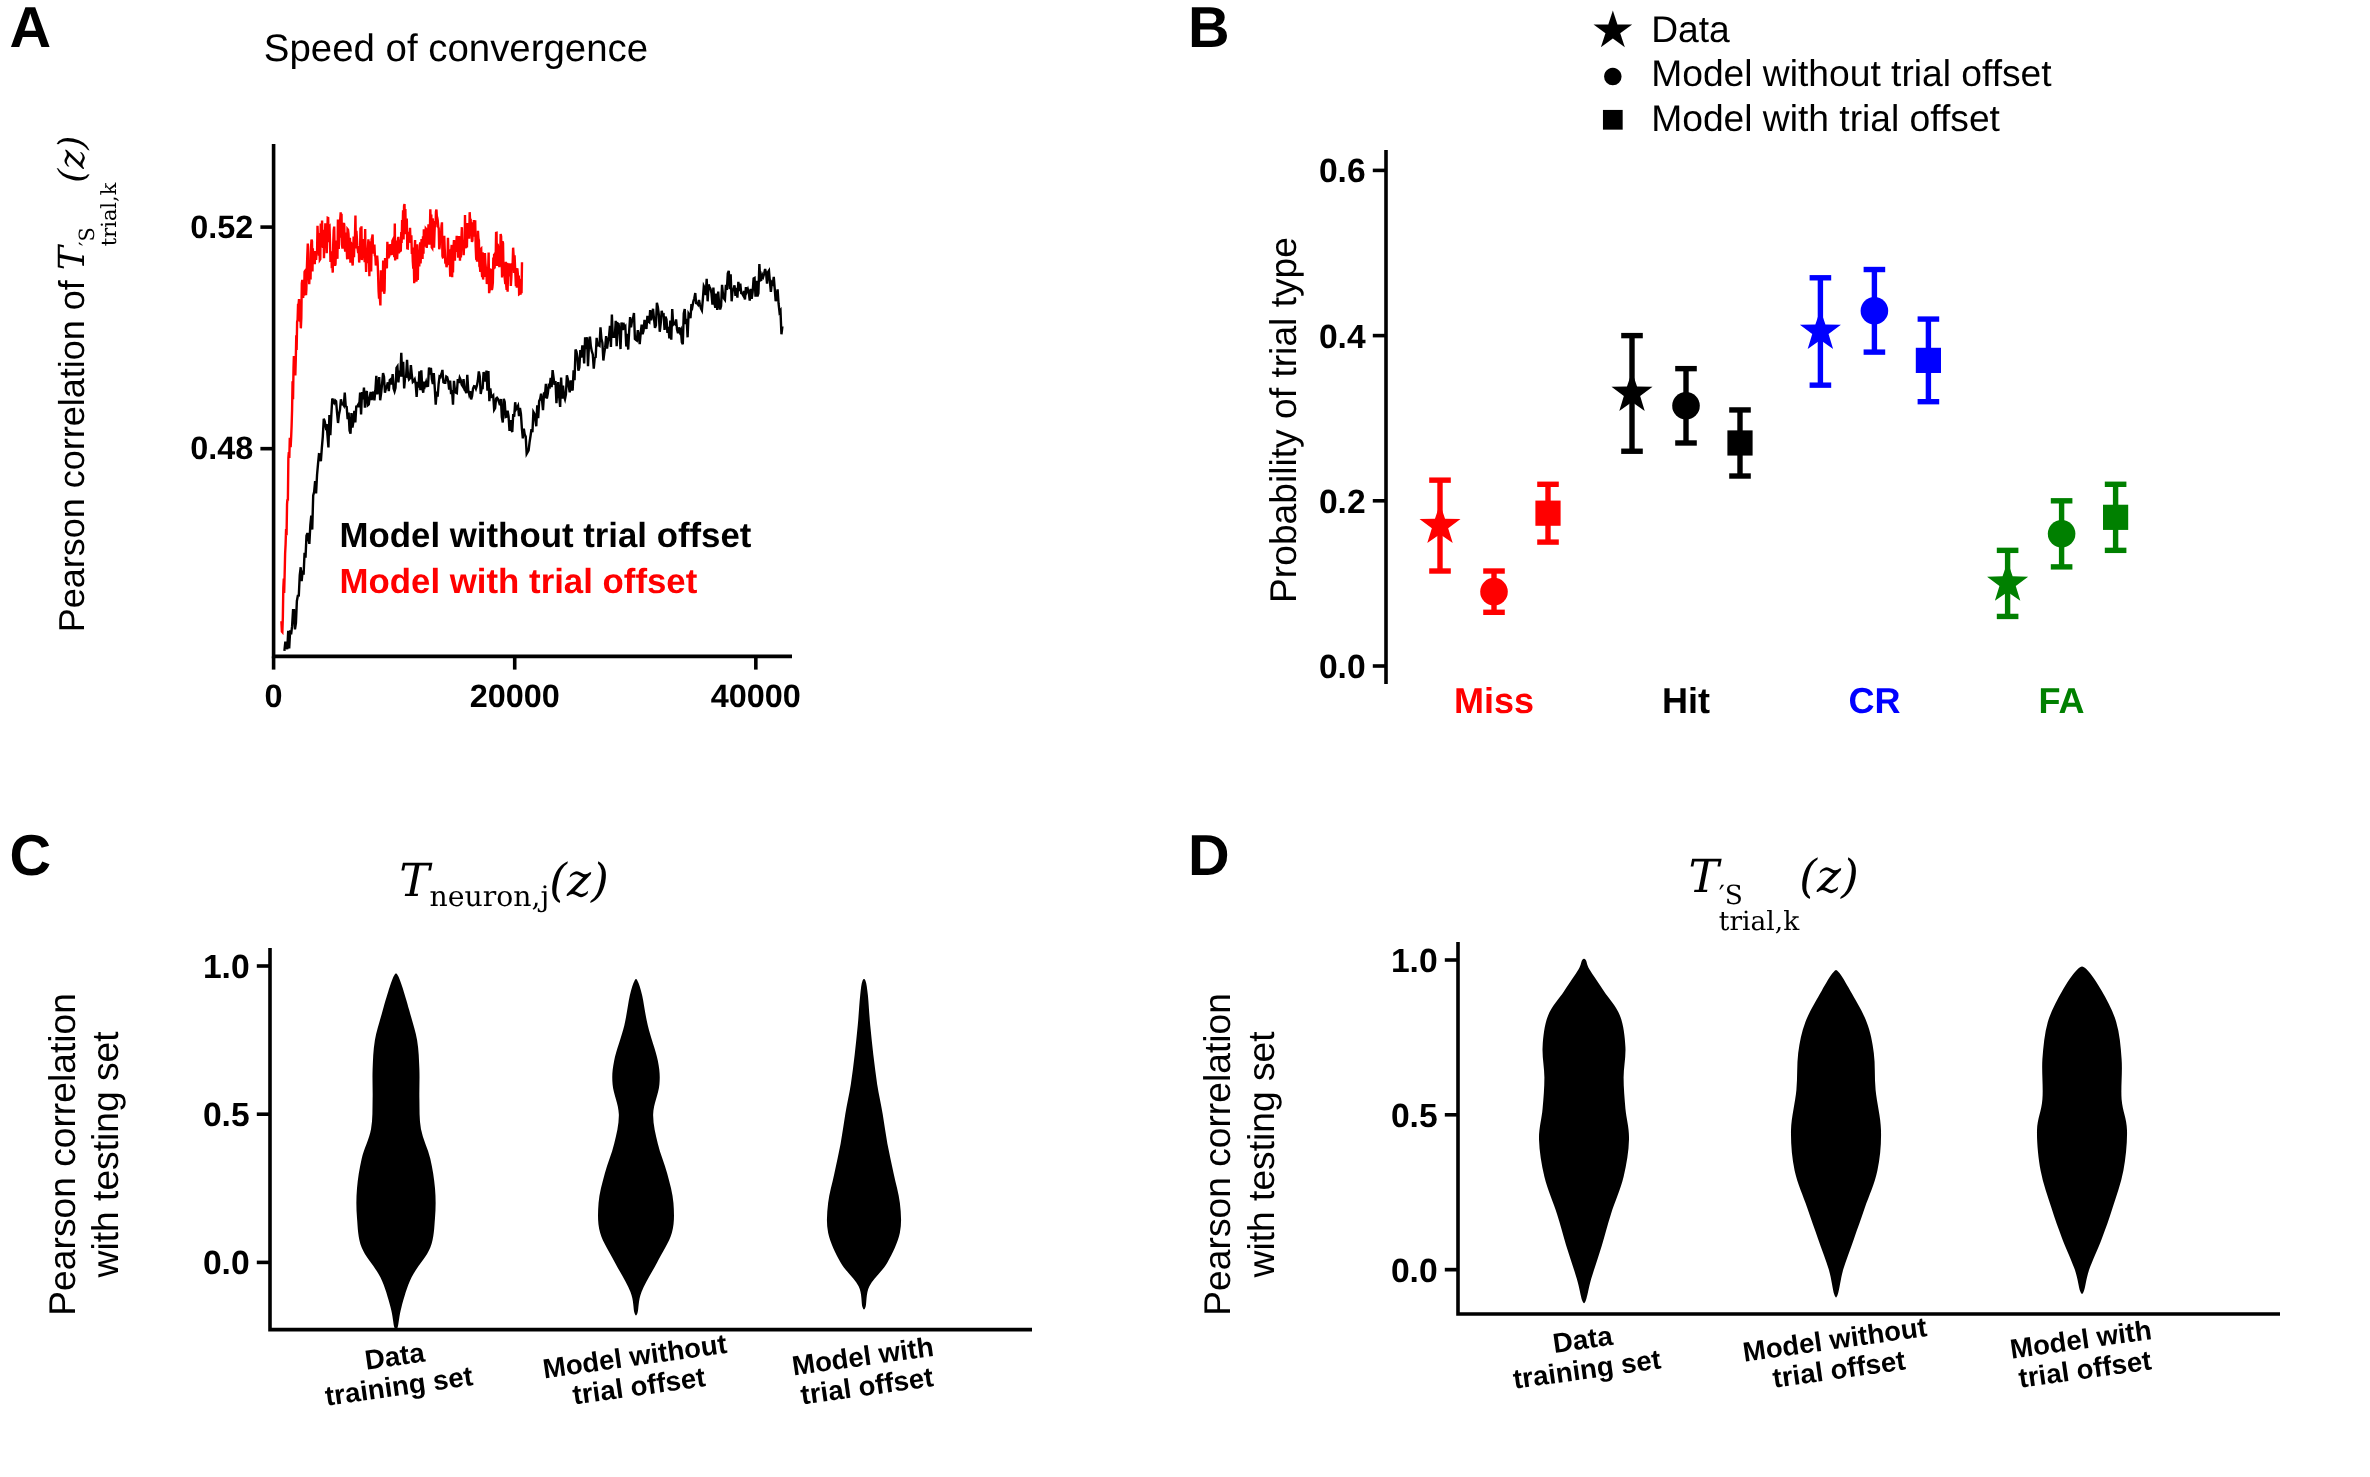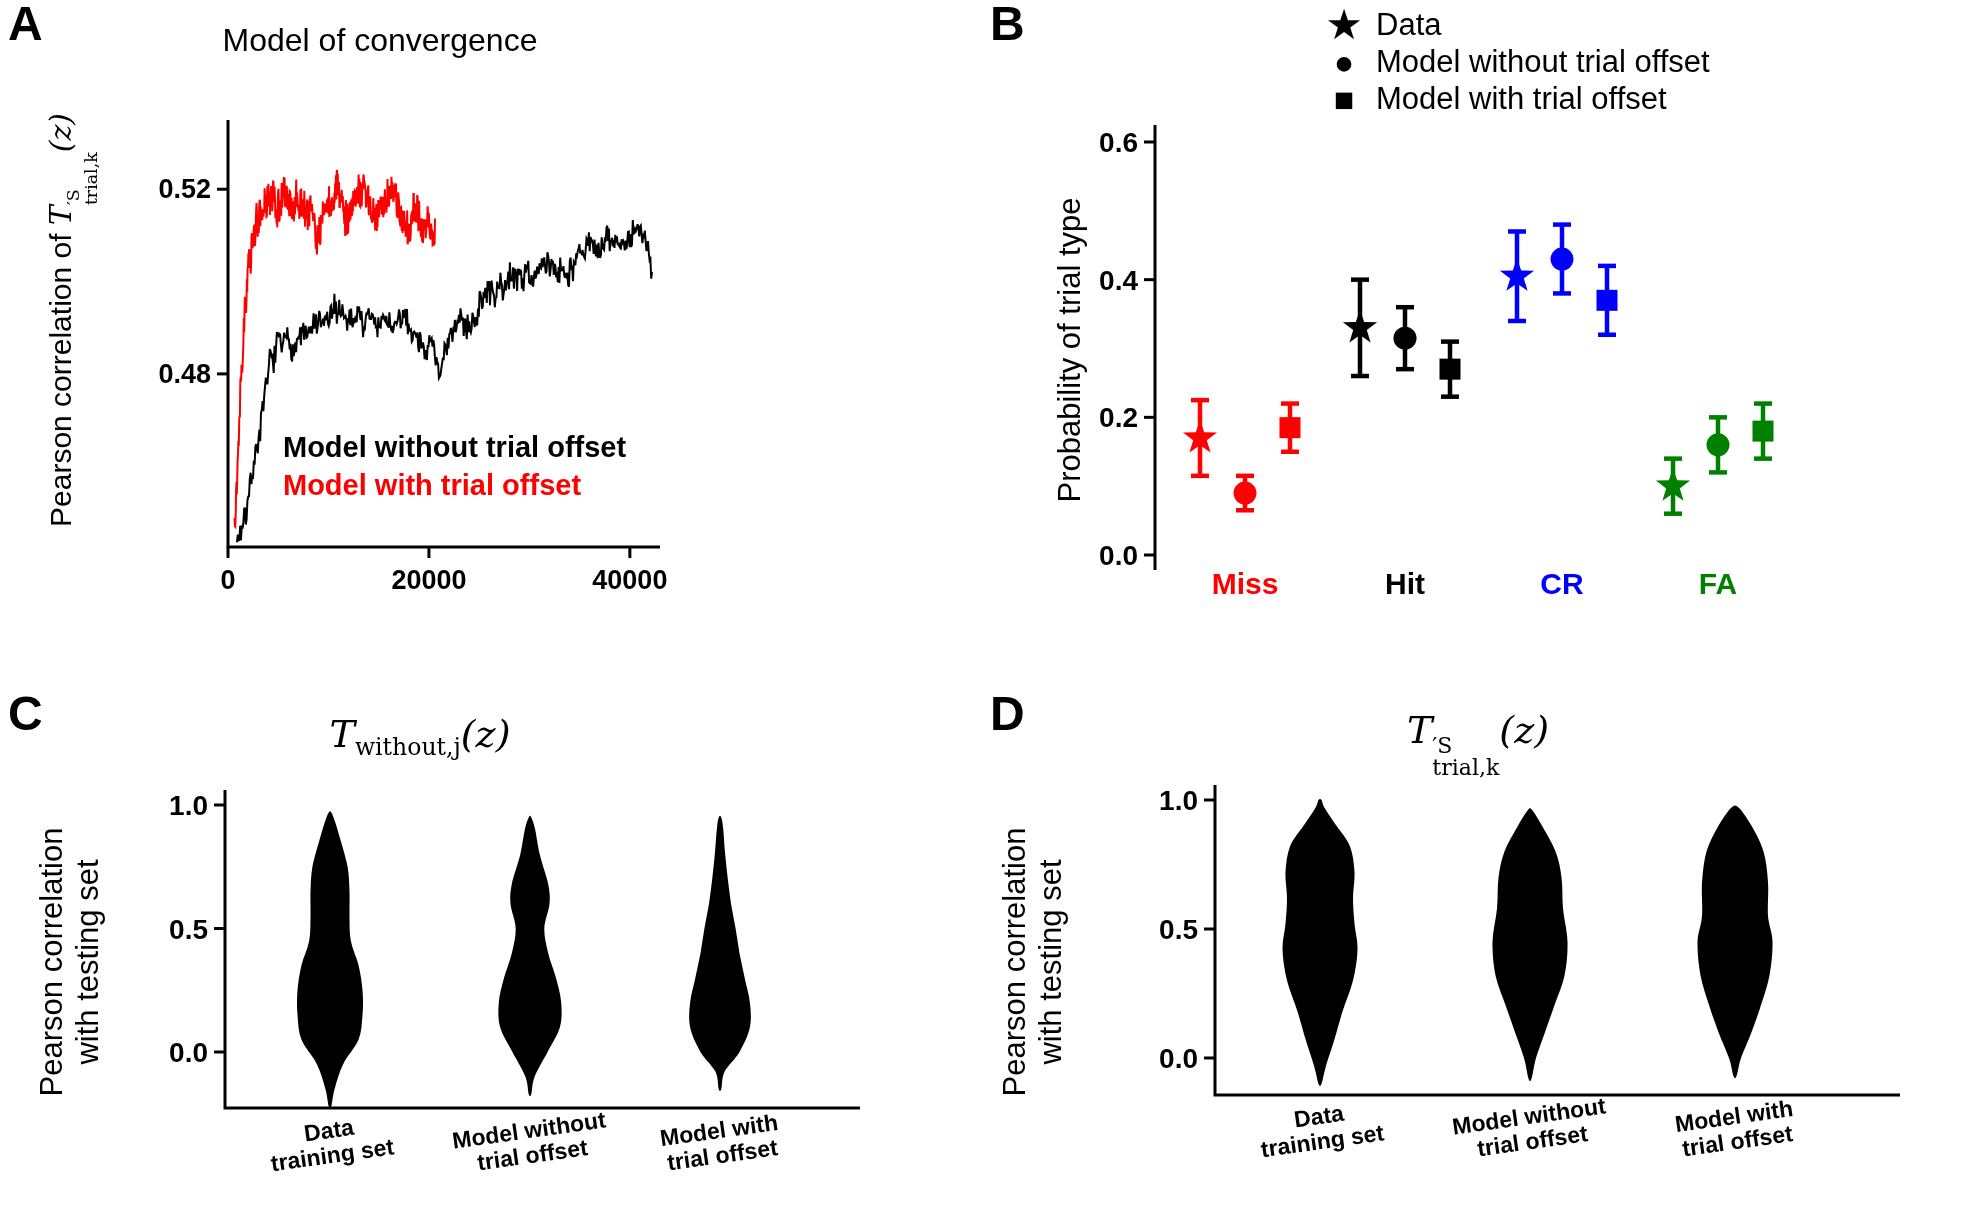--- a/index.html
+++ b/index.html
@@ -28,21 +28,21 @@
   .legend-row.star .icon{font-size:42px}
   .legend-row .lbl{font-size:31px}
 </style>
 </head>
 <body>
 
 <div class="fig">
 
   <section class="panel" style="left:0;top:0;width:740px;height:650px">
     <div class="letter" style="left:8px;top:0">A</div>
-    <div class="ptitle" style="left:130px;top:22px;width:500px">Model of convergence</div>
+    <div class="ptitle" style="left:130px;top:22px;width:500px">Speed of convergence</div>
     <div class="rot" style="left:72px;top:320px;font-size:30px">
       <span>Pearson correlation of </span><span class="math"><i>T</i><span class="supsub">
             <span>′S</span>
             <span>trial,k</span>
           </span><i>(z)</i></span>
     </div>
     <svg id="svgA" style="left:150px;top:100px" width="540" height="500" viewBox="0 0 540 500">
         <path d="M87.0,442.4L87.8,434.6L88.6,438.9L89.4,440.9L90.2,425.7L91.0,440.3L91.8,425.3L92.6,428.7L93.4,422.0L94.2,408.5L95.0,408.5L95.8,424.5L96.6,419.2L97.4,400.8L98.2,396.5L99.0,396.3L99.8,379.2L100.6,372.7L101.4,384.2L102.2,375.5L103.0,379.0L103.8,360.7L104.6,364.7L105.4,346.5L106.2,344.2L107.0,348.9L107.8,353.2L108.6,337.8L109.4,329.7L110.2,341.3L111.0,312.8L111.8,309.8L112.6,301.0L113.4,311.1L114.2,295.8L115.0,286.7L115.8,278.5L116.6,278.7L117.4,284.4L118.2,273.3L119.0,263.8L119.8,249.0L120.6,251.1L121.4,255.5L122.2,253.5L122.9,262.6L123.7,272.9L124.5,245.8L125.3,262.6L126.1,245.8L126.9,232.1L127.7,234.1L128.5,235.7L129.3,233.6L130.1,234.4L130.9,244.3L131.7,252.5L132.5,245.4L133.3,241.5L134.1,232.7L134.9,236.9L135.7,236.6L136.5,237.9L137.3,227.2L138.1,238.5L138.9,239.1L139.7,249.4L140.5,243.9L141.3,258.8L142.1,261.4L142.9,244.3L143.7,256.2L144.5,251.3L145.3,242.4L146.1,252.1L146.9,238.8L147.7,238.6L148.5,237.2L149.3,239.3L150.1,227.2L150.9,245.3L151.7,226.7L152.5,232.7L153.3,222.9L154.1,239.7L154.9,228.3L155.7,225.8L156.5,237.8L157.3,237.1L158.1,230.9L158.9,226.6L159.7,233.3L160.5,228.8L161.2,226.3L162.0,233.6L162.8,225.6L163.6,213.2L164.4,228.5L165.2,224.5L166.0,214.3L166.8,233.6L167.6,227.7L168.4,219.8L169.2,210.9L170.0,214.0L170.8,227.2L171.6,223.8L172.4,221.9L173.2,218.6L174.0,225.9L174.8,216.7L175.6,216.0L176.4,220.4L177.2,211.7L178.0,223.7L178.8,226.1L179.6,223.2L180.4,206.6L181.2,205.4L182.0,218.7L182.8,208.8L183.6,213.8L184.4,193.9L185.2,214.0L186.0,201.5L186.8,223.7L187.6,214.2L188.4,214.0L189.2,199.9L190.0,213.2L190.8,216.2L191.6,215.2L192.4,204.3L193.2,212.6L194.0,218.3L194.8,217.5L195.6,216.1L196.4,220.0L197.2,230.8L198.0,218.1L198.8,222.9L199.5,209.5L200.3,225.2L201.1,208.5L201.9,223.2L202.7,227.2L203.5,218.1L204.3,221.1L205.1,218.3L205.9,221.6L206.7,221.4L207.5,206.2L208.3,212.1L209.1,206.5L209.9,216.0L210.7,220.0L211.5,211.0L212.3,223.4L213.1,237.3L213.9,226.3L214.7,230.6L215.5,220.0L216.3,213.7L217.1,214.1L217.9,211.4L218.7,208.3L219.5,218.5L220.3,218.9L221.1,218.9L221.9,213.8L222.7,214.4L223.5,217.6L224.3,224.7L225.1,217.2L225.9,228.4L226.7,225.1L227.5,237.3L228.3,217.3L229.1,225.0L229.9,227.3L230.7,227.7L231.5,215.8L232.3,219.3L233.1,214.8L233.9,216.5L234.7,220.4L235.5,221.7L236.3,215.9L237.1,224.8L237.8,225.5L238.6,227.6L239.4,212.3L240.2,224.8L241.0,228.5L241.8,225.9L242.6,232.9L243.4,230.0L244.2,223.7L245.0,221.8L245.8,222.1L246.6,224.0L247.4,221.4L248.2,217.1L249.0,209.5L249.8,213.7L250.6,228.3L251.4,223.7L252.2,223.5L253.0,210.1L253.8,213.4L254.6,217.9L255.4,208.9L256.2,225.6L257.0,209.1L257.8,234.3L258.6,223.7L259.4,230.8L260.2,230.4L261.0,229.5L261.8,241.5L262.6,240.1L263.4,232.2L264.2,231.5L265.0,232.6L265.8,235.0L266.6,237.6L267.4,232.5L268.2,247.5L269.0,252.1L269.8,232.3L270.6,234.9L271.4,247.5L272.2,247.2L273.0,242.3L273.8,246.9L274.6,259.1L275.4,250.0L276.2,258.2L276.9,260.0L277.7,245.0L278.5,247.3L279.3,235.2L280.1,241.1L280.9,239.8L281.7,238.2L282.5,246.7L283.3,240.0L284.1,244.9L284.9,256.9L285.7,265.4L286.5,257.2L287.3,262.2L288.1,263.8L288.9,278.3L289.7,276.9L290.5,275.3L291.3,268.7L292.1,263.3L292.9,257.7L293.7,260.1L294.5,243.3L295.3,244.7L296.1,249.7L296.9,255.2L297.7,237.8L298.5,248.5L299.3,234.3L300.1,232.6L300.9,228.0L301.7,233.5L302.5,241.8L303.3,228.8L304.1,229.8L304.9,219.9L305.7,232.2L306.5,228.0L307.3,221.3L308.1,222.1L308.9,214.9L309.7,222.7L310.5,208.4L311.3,214.8L312.1,220.6L312.9,217.5L313.7,235.9L314.5,223.7L315.2,218.5L316.0,230.6L316.8,239.1L317.6,214.6L318.4,232.2L319.2,221.3L320.0,230.3L320.8,232.7L321.6,228.6L322.4,212.8L323.2,216.0L324.0,222.4L324.8,227.0L325.6,217.0L326.4,223.4L327.2,225.4L328.0,208.6L328.8,216.8L329.6,191.3L330.4,193.0L331.2,198.1L332.0,208.8L332.8,206.3L333.6,191.8L334.4,198.1L335.2,188.7L336.0,188.7L336.8,202.9L337.6,181.1L338.4,190.9L339.2,181.0L340.0,205.1L340.8,187.5L341.6,180.5L342.4,188.8L343.2,192.9L344.0,195.4L344.8,207.3L345.6,198.2L346.4,197.6L347.2,181.6L348.0,187.9L348.8,187.5L349.6,188.1L350.4,172.7L351.2,182.3L352.0,185.7L352.8,200.4L353.5,194.7L354.3,189.5L355.1,180.0L355.9,190.4L356.7,184.3L357.5,180.8L358.3,171.5L359.1,189.1L359.9,162.2L360.7,181.4L361.5,177.2L362.3,181.4L363.1,167.3L363.9,188.6L364.7,169.4L365.5,169.9L366.3,177.0L367.1,190.9L367.9,168.7L368.7,175.0L369.5,169.0L370.3,173.0L371.1,172.0L371.9,188.8L372.7,178.1L373.5,191.3L374.3,175.9L375.1,164.2L375.9,172.7L376.7,167.2L377.5,165.5L378.3,160.9L379.1,182.4L379.9,183.2L380.7,183.8L381.5,175.1L382.3,179.8L383.1,186.7L383.9,177.6L384.7,170.6L385.5,178.5L386.3,175.7L387.1,166.6L387.9,172.0L388.7,174.0L389.5,163.2L390.3,167.9L391.1,168.6L391.8,158.4L392.6,167.0L393.4,162.8L394.2,157.3L395.0,165.6L395.8,173.3L396.6,171.0L397.4,152.3L398.2,155.9L399.0,162.0L399.8,176.5L400.6,169.4L401.4,159.0L402.2,162.5L403.0,162.1L403.8,175.0L404.6,163.9L405.4,166.2L406.2,177.4L407.0,172.3L407.8,182.1L408.6,167.1L409.4,183.0L410.2,157.6L411.0,170.4L411.8,169.4L412.6,170.1L413.4,166.2L414.2,174.7L415.0,177.7L415.8,172.8L416.6,176.5L417.4,174.9L418.2,185.2L419.0,186.8L419.8,161.2L420.6,157.5L421.4,170.0L422.2,165.6L423.0,181.1L423.8,161.4L424.6,162.8L425.4,165.2L426.2,153.4L427.0,155.6L427.8,151.0L428.6,148.6L429.4,144.2L430.1,152.5L430.9,152.7L431.7,153.8L432.5,149.9L433.3,154.0L434.1,157.0L434.9,158.6L435.7,149.5L436.5,138.4L437.3,140.1L438.1,145.8L438.9,132.3L439.7,151.1L440.5,137.1L441.3,139.2L442.1,140.7L442.9,144.4L443.7,153.8L444.5,139.6L445.3,152.1L446.1,156.4L446.9,144.6L447.7,158.3L448.5,142.9L449.3,153.5L450.1,157.9L450.9,155.1L451.7,137.3L452.5,145.6L453.3,148.8L454.1,149.9L454.9,137.4L455.7,141.6L456.5,127.7L457.3,125.7L458.1,141.0L458.9,128.5L459.7,151.1L460.5,141.9L461.3,140.8L462.1,137.8L462.9,146.5L463.7,139.9L464.5,148.0L465.3,134.9L466.1,142.6L466.9,136.4L467.7,144.3L468.4,144.6L469.2,146.0L470.0,142.5L470.8,149.6L471.6,139.3L472.4,142.9L473.2,141.0L474.0,144.0L474.8,150.5L475.6,140.7L476.4,149.0L477.2,143.4L478.0,132.0L478.8,131.6L479.6,147.3L480.4,134.0L481.2,147.0L482.0,144.4L482.8,120.1L483.6,133.7L484.4,133.3L485.2,128.9L486.0,130.7L486.8,128.0L487.6,124.1L488.4,127.7L489.2,136.3L490.0,126.7L490.8,125.5L491.6,134.9L492.4,143.2L493.2,135.5L494.0,136.6L494.8,130.7L495.6,140.6L496.4,151.0L497.2,147.7L498.0,141.1L498.8,152.9L499.6,160.2L500.4,158.9L501.2,178.6L502.0,172.0" stroke="#000000" stroke-width="2" fill="none"></path>
         <path d="M84.5,417.7L84.9,426.2L85.3,426.7L85.7,414.6L86.1,389.9L86.5,382.1L86.8,394.2L87.2,379.0L87.6,361.3L88.0,353.4L88.4,340.8L88.8,346.1L89.2,320.2L89.5,316.1L89.9,317.2L90.3,281.8L90.7,276.8L91.1,281.6L91.5,264.8L91.9,267.0L92.2,272.6L92.6,265.0L93.0,255.0L93.4,241.6L93.8,217.8L94.2,232.6L94.6,206.9L94.9,196.8L95.3,208.4L95.7,198.0L96.1,212.9L96.5,198.9L96.9,179.3L97.2,191.7L97.6,168.2L98.0,166.4L98.4,153.2L98.8,154.3L99.2,149.2L99.6,156.2L99.9,168.0L100.3,160.5L100.7,173.6L101.1,165.0L101.5,136.4L101.9,133.2L102.3,147.1L102.6,148.3L103.0,141.0L103.4,146.5L103.8,126.5L104.2,125.8L104.6,125.3L105.0,145.9L105.3,141.5L105.7,124.1L106.1,112.8L106.5,103.0L106.9,110.6L107.3,130.0L107.7,136.8L108.0,127.8L108.4,130.0L108.8,133.0L109.2,106.1L109.6,99.7L110.0,100.9L110.4,126.3L110.7,106.9L111.1,120.0L111.5,110.6L111.9,113.4L112.3,120.2L112.7,109.2L113.1,110.7L113.4,116.7L113.8,110.1L114.2,111.0L114.6,88.2L115.0,99.4L115.4,94.2L115.8,113.2L116.1,102.9L116.5,116.6L116.9,116.0L117.3,86.2L117.7,102.3L118.1,94.5L118.4,83.8L118.8,103.2L119.2,106.6L119.6,91.5L120.0,115.1L120.4,94.6L120.8,99.4L121.1,86.0L121.5,101.0L121.9,97.0L122.3,111.1L122.7,95.4L123.1,81.5L123.5,81.7L123.8,101.8L124.2,88.8L124.6,88.4L125.0,101.4L125.4,118.3L125.8,114.6L126.2,109.5L126.5,123.5L126.9,120.8L127.3,127.2L127.7,102.7L128.1,92.0L128.5,88.8L128.9,109.0L129.2,121.4L129.6,120.1L130.0,105.4L130.4,100.4L130.8,113.8L131.2,115.7L131.6,83.0L131.9,85.7L132.3,107.5L132.7,96.4L133.1,97.9L133.5,82.9L133.9,77.0L134.3,93.7L134.6,78.1L135.0,103.9L135.4,107.1L135.8,85.7L136.2,104.6L136.6,85.9L136.9,87.5L137.3,106.3L137.7,109.7L138.1,93.8L138.5,97.1L138.9,107.6L139.3,116.1L139.6,91.0L140.0,91.5L140.4,94.9L140.8,105.9L141.2,116.1L141.6,98.1L142.0,119.0L142.3,101.6L142.7,103.3L143.1,115.1L143.5,117.7L143.9,121.3L144.3,110.5L144.7,97.1L145.0,114.3L145.4,100.4L145.8,97.2L146.2,79.6L146.6,107.0L147.0,92.4L147.4,98.4L147.7,104.7L148.1,107.7L148.5,110.9L148.9,105.0L149.3,118.8L149.7,113.9L150.1,105.7L150.4,89.7L150.8,107.6L151.2,88.5L151.6,116.7L152.0,112.1L152.4,99.3L152.8,110.3L153.1,112.6L153.5,105.4L153.9,118.6L154.3,90.8L154.7,112.8L155.1,126.7L155.5,108.5L155.8,116.7L156.2,119.3L156.6,107.0L157.0,99.5L157.4,109.2L157.8,130.1L158.1,101.0L158.5,103.6L158.9,115.0L159.3,126.3L159.7,99.4L160.1,98.0L160.5,95.4L160.8,107.3L161.2,111.4L161.6,108.1L162.0,103.8L162.4,112.9L162.8,113.4L163.2,121.3L163.5,117.1L163.9,115.0L164.3,113.0L164.7,118.1L165.1,129.7L165.5,142.7L165.9,148.8L166.2,142.3L166.6,148.7L167.0,154.5L167.4,125.2L167.8,143.2L168.2,125.5L168.6,126.7L168.9,142.9L169.3,117.0L169.7,121.9L170.1,144.8L170.5,142.0L170.9,115.1L171.3,118.4L171.6,115.3L172.0,122.2L172.4,123.6L172.8,101.4L173.2,110.7L173.6,113.8L174.0,114.2L174.3,113.7L174.7,103.5L175.1,111.2L175.5,103.3L175.9,111.4L176.3,112.5L176.6,109.4L177.0,100.6L177.4,99.8L177.8,104.1L178.2,110.8L178.6,114.2L179.0,86.3L179.3,117.0L179.7,100.5L180.1,115.3L180.5,107.7L180.9,115.9L181.3,109.3L181.7,98.8L182.0,97.4L182.4,111.3L182.8,99.6L183.2,103.0L183.6,109.1L184.0,108.8L184.4,93.4L184.7,102.5L185.1,83.4L185.5,91.8L185.9,75.2L186.3,99.5L186.7,71.6L187.1,70.0L187.4,89.3L187.8,74.1L188.2,95.2L188.6,91.2L189.0,82.1L189.4,107.0L189.8,107.1L190.1,101.0L190.5,93.2L190.9,99.8L191.3,100.7L191.7,89.8L192.1,101.4L192.5,101.4L192.8,96.1L193.2,111.6L193.6,106.3L194.0,117.8L194.4,123.9L194.8,117.5L195.2,136.1L195.5,108.2L195.9,100.0L196.3,126.4L196.7,125.8L197.1,134.7L197.5,103.6L197.8,113.2L198.2,133.4L198.6,108.1L199.0,115.1L199.4,122.1L199.8,105.1L200.2,101.9L200.5,119.6L200.9,109.5L201.3,99.2L201.7,110.8L202.1,115.8L202.5,97.0L202.9,111.5L203.2,91.0L203.6,105.5L204.0,100.9L204.4,98.4L204.8,90.4L205.2,90.9L205.6,106.7L205.9,102.1L206.3,101.4L206.7,95.4L207.1,87.0L207.5,101.2L207.9,103.7L208.3,88.5L208.6,74.5L209.0,86.9L209.4,78.7L209.8,106.1L210.2,106.7L210.6,82.0L211.0,91.3L211.3,100.4L211.7,106.4L212.1,94.0L212.5,84.2L212.9,89.4L213.3,76.3L213.7,74.6L214.0,80.0L214.4,81.4L214.8,83.8L215.2,89.1L215.6,90.2L216.0,107.6L216.4,105.9L216.7,98.2L217.1,98.3L217.5,96.2L217.9,88.4L218.3,85.3L218.7,113.4L219.0,114.4L219.4,114.2L219.8,105.6L220.2,96.4L220.6,107.5L221.0,116.9L221.4,116.2L221.7,117.0L222.1,122.7L222.5,120.6L222.9,117.7L223.3,98.1L223.7,111.9L224.1,120.8L224.4,107.8L224.8,118.6L225.2,130.5L225.6,111.5L226.0,109.5L226.4,104.1L226.8,131.1L227.1,108.8L227.5,127.1L227.9,106.7L228.3,100.1L228.7,102.1L229.1,117.3L229.5,102.0L229.8,103.4L230.2,104.5L230.6,96.5L231.0,109.9L231.4,101.2L231.8,114.8L232.2,106.3L232.5,96.8L232.9,100.0L233.3,117.3L233.7,105.7L234.1,114.5L234.5,99.0L234.9,89.3L235.2,100.2L235.6,100.7L236.0,99.9L236.4,112.7L236.8,103.2L237.2,106.8L237.5,79.1L237.9,105.6L238.3,106.8L238.7,90.5L239.1,106.3L239.5,85.9L239.9,91.2L240.2,85.8L240.6,89.7L241.0,98.9L241.4,76.8L241.8,84.4L242.2,82.3L242.6,95.7L242.9,92.4L243.3,101.6L243.7,100.3L244.1,85.2L244.5,97.3L244.9,83.3L245.3,92.3L245.6,97.1L246.0,83.6L246.4,105.4L246.8,115.0L247.2,114.8L247.6,117.9L248.0,107.1L248.3,92.3L248.7,98.8L249.1,100.3L249.5,121.7L249.9,122.3L250.3,126.5L250.7,107.5L251.0,107.2L251.4,125.4L251.8,131.0L252.2,110.2L252.6,133.0L253.0,127.7L253.4,124.1L253.7,130.7L254.1,110.9L254.5,119.2L254.9,123.2L255.3,125.0L255.7,136.7L256.1,131.6L256.4,133.6L256.8,125.2L257.2,110.4L257.6,144.3L258.0,141.8L258.4,123.7L258.7,126.3L259.1,137.0L259.5,124.1L259.9,141.6L260.3,139.6L260.7,135.5L261.1,114.7L261.4,124.5L261.8,111.5L262.2,123.7L262.6,110.4L263.0,120.0L263.4,94.1L263.8,94.0L264.1,121.6L264.5,103.6L264.9,104.1L265.3,108.7L265.7,105.0L266.1,122.6L266.5,116.4L266.8,117.6L267.2,95.1L267.6,96.9L268.0,113.8L268.4,131.3L268.8,101.1L269.2,102.7L269.5,121.9L269.9,129.9L270.3,125.8L270.7,132.8L271.1,136.8L271.5,118.2L271.9,138.3L272.2,141.6L272.6,118.9L273.0,143.1L273.4,125.0L273.8,124.6L274.2,125.4L274.6,119.4L274.9,130.3L275.3,120.8L275.7,138.3L276.1,131.4L276.5,120.3L276.9,119.8L277.2,120.2L277.6,106.4L278.0,112.7L278.4,127.5L278.8,112.8L279.2,122.0L279.6,130.6L279.9,138.4L280.3,123.4L280.7,139.8L281.1,123.6L281.5,128.0L281.9,137.2L282.3,129.7L282.6,145.2L283.0,144.9L283.4,132.4L283.8,145.6L284.2,138.3L284.6,144.3L285.0,118.5" stroke="#ff0000" stroke-width="2" fill="none"></path>
         <path d="M78,20 L78,447 L510,447" stroke="#000" stroke-width="3" fill="none"></path>
@@ -141,21 +141,21 @@
         <line x1="713" y1="303.56666666666666" x2="713" y2="358.6333333333333" stroke="#008000" stroke-width="4.5"></line>
         <line x1="704" y1="303.56666666666666" x2="722" y2="303.56666666666666" stroke="#008000" stroke-width="4.5"></line>
         <line x1="704" y1="358.6333333333333" x2="722" y2="358.6333333333333" stroke="#008000" stroke-width="4.5"></line>
         <rect x="702.5" y="320.6" width="21" height="21" fill="#008000"></rect>
       </svg>
   </section>
 
   <section class="panel" style="left:0;top:690px;width:940px;height:541px">
     <div class="letter" style="left:8px;top:0">C</div>
     <div class="ptitle math mtitle" style="left:220px;top:22px;width:400px">
-      <i>T</i><sub class="msub">without,j</sub><i>(z)</i>
+      <i>T</i><sub class="msub">neuron,j</sub><i>(z)</i>
     </div>
     <div class="rot" style="left:70px;top:272px;font-size:31px">
       <span class="line">Pearson correlation</span>
       <span class="line">with testing set</span>
     </div>
     <svg id="svgC" style="left:150px;top:80px" width="740" height="460" viewBox="0 0 740 460">
         <path d="M75,20 L75,338 L710,338" stroke="#000" stroke-width="3" fill="none"></path>
         <line x1="64" y1="282" x2="75" y2="282" stroke="#000" stroke-width="3"></line>
         <text x="58" y="292" text-anchor="end" font-size="28" font-weight="700">0.0</text>
         <line x1="64" y1="158.5" x2="75" y2="158.5" stroke="#000" stroke-width="3"></line>

